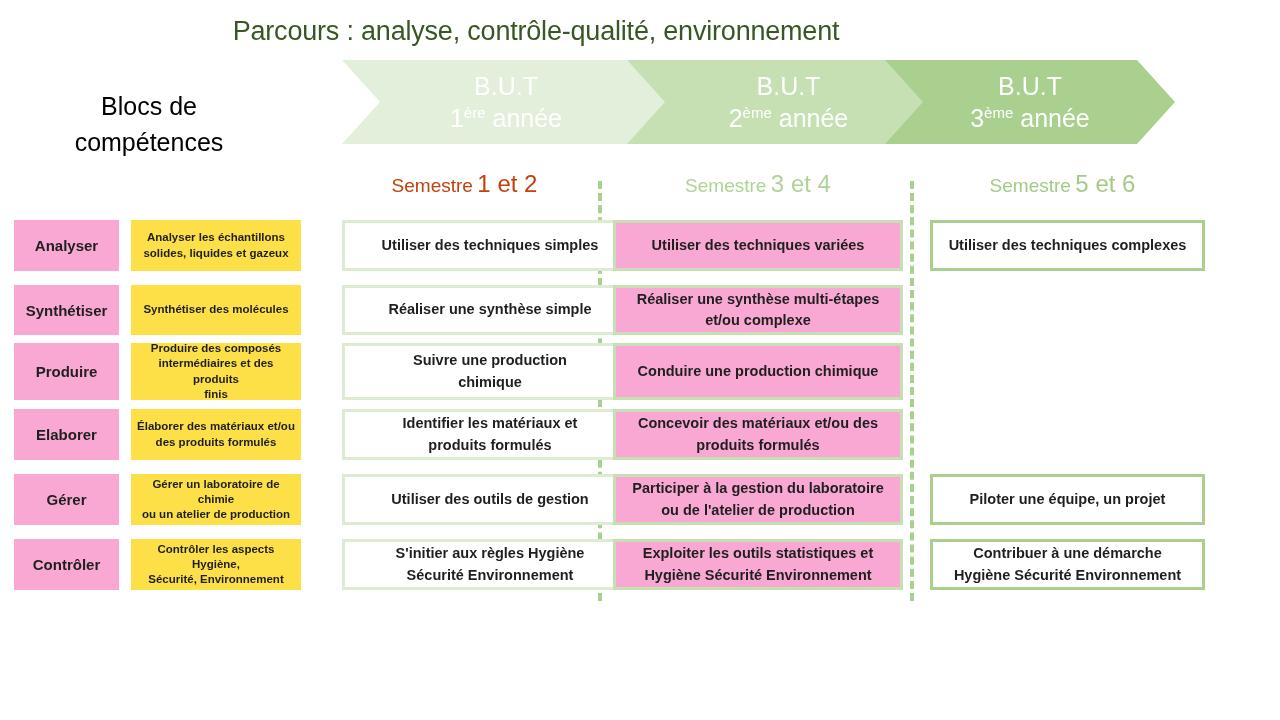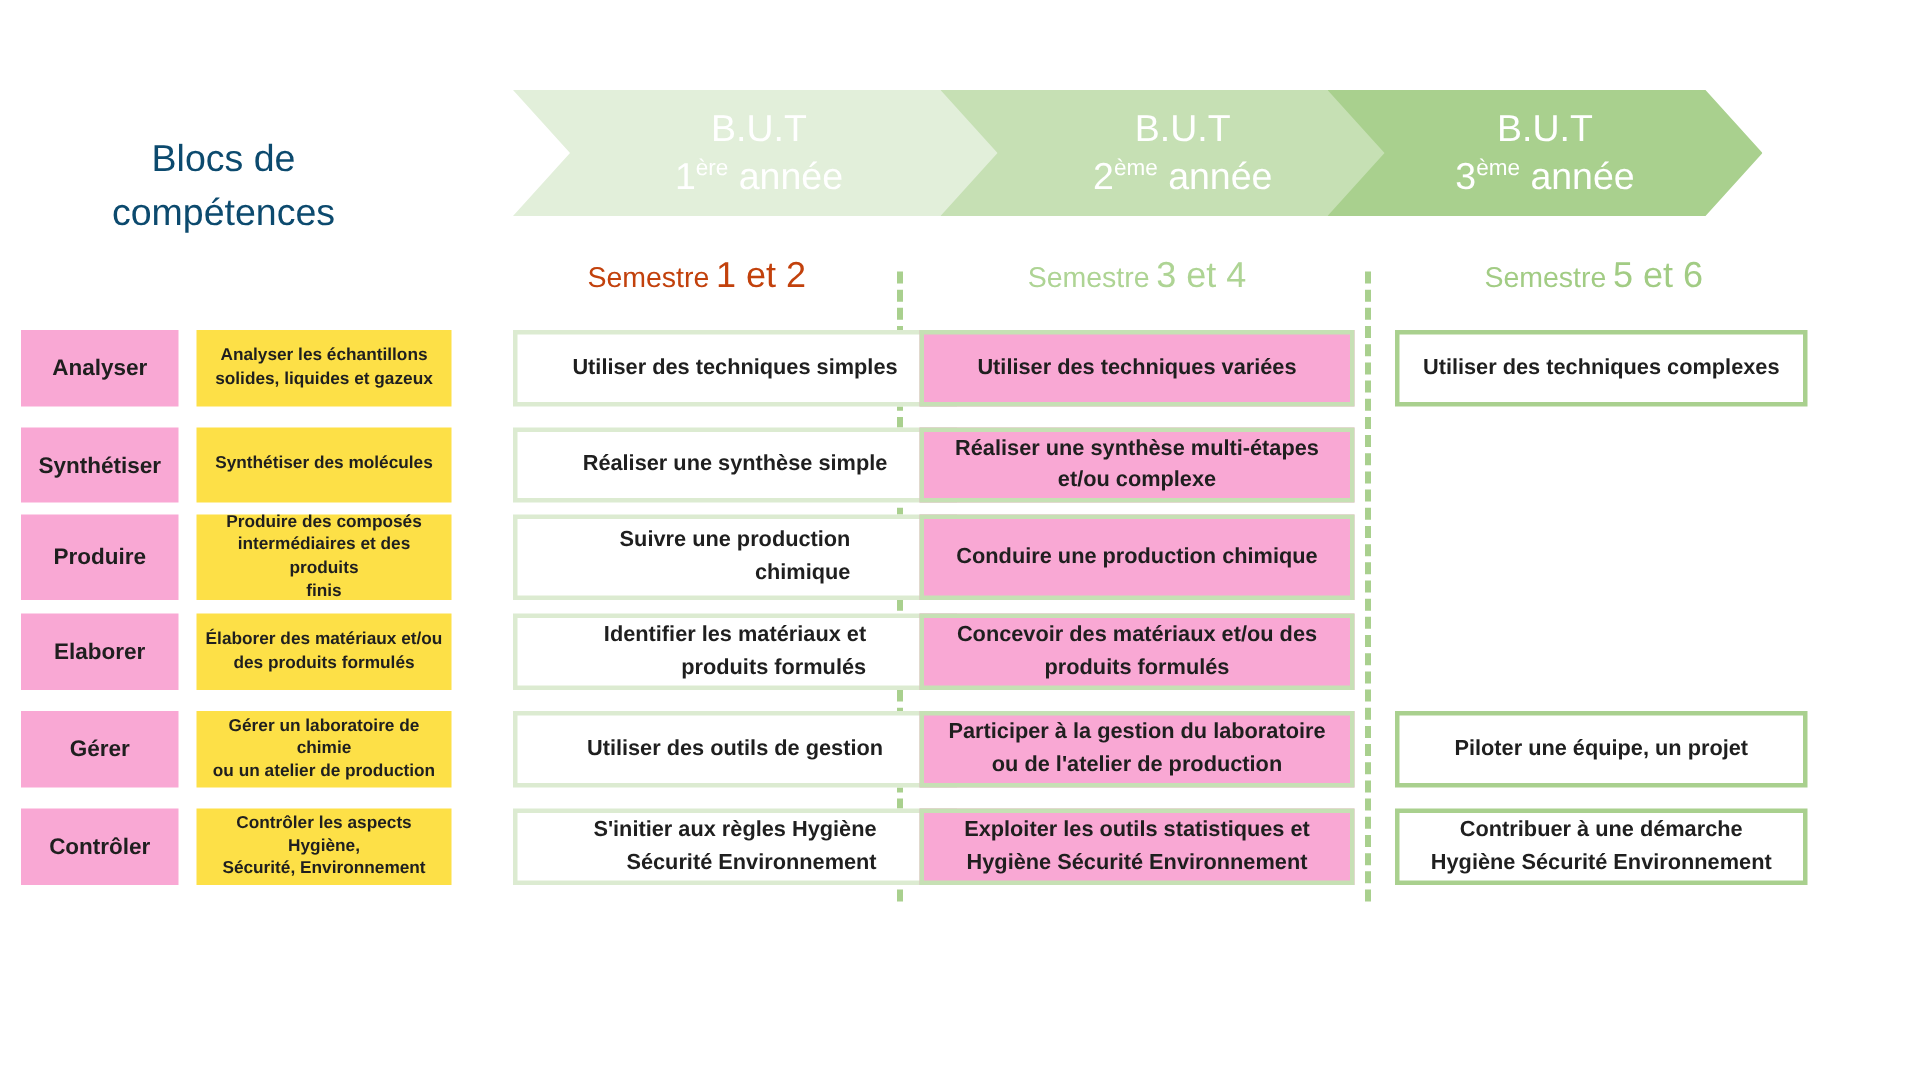--- a/index.html
+++ b/index.html
@@ -4,21 +4,21 @@
 <style>
   * { margin:0; padding:0; box-sizing:border-box; }
   html,body { background:#ffffff; }
   body { font-family:"Liberation Sans", sans-serif; }
   .canvas { position:relative; width:1280px; height:720px; background:#ffffff; overflow:hidden; }
 
   .title { position:absolute; top:16px; left:0; width:1072px; text-align:center;
            font-size:27px; color:#385723; letter-spacing:-0.2px; }
 
   .blocs-label { position:absolute; top:88px; left:24px; width:250px; text-align:center;
-                 font-size:25px; line-height:1.45; color:#0c4a6e; }
+                 font-size:25px; line-height:1.45; color:#000000; }
 
   .arrow { position:absolute; top:60px; height:84px; color:#ffffff;
            display:flex; flex-direction:column; align-items:center; justify-content:center;
            font-size:25px; line-height:1.3; text-align:left;
            clip-path: polygon(0 0, calc(100% - 38px) 0, 100% 50%, calc(100% - 38px) 100%, 0 100%, 38px 50%); }
   .arrow-1 { left:342px; width:328px; background:#e2efda; }
   .arrow-2 { left:627px; width:323px; background:#c6e0b4; }
   .arrow-3 { left:885px; width:290px; background:#a9d08e; }
   .arrow sup { font-size:60%; line-height:0; }
 
@@ -31,35 +31,36 @@
 
   .divider { position:absolute; top:181px; height:420px; width:0;
              border-left:4px dashed #a9d08e; }
   .div-1 { left:598px; }
   .div-2 { left:910px; }
 
   .cell { position:absolute; display:flex; align-items:center; justify-content:center;
           text-align:center; font-weight:bold; color:#1f1f1f; white-space:pre-line; }
   .colA { left:14px;  width:105px; background:#f9a8d4; font-size:15px; }
   .colB { left:131px; width:170px; background:#fde047; font-size:11.5px; line-height:1.32; padding:0 6px; }
-  .colC { left:342px; width:296px; background:#ffffff; border:3px solid #dcebd1; font-size:14.5px; line-height:1.45;text-align:right; }
+  .colC { left:342px; width:296px; background:#ffffff; border:3px solid #dcebd1; font-size:14.5px; line-height:1.45; }
   .colD { left:613px; width:290px; background:#f9a8d4; border:3px solid #c6e0b4; font-size:14.5px; line-height:1.45; }
   .colE { left:930px; width:275px; background:#ffffff; border:3px solid #a9d08e; font-size:14.5px; line-height:1.45; }
   .r1 { top:220px; height:51px; }
   .r2 { top:285px; height:50px; }
   .r3 { top:343px; height:57px; }
   .r4 { top:409px; height:51px; }
   .r5 { top:474px; height:51px; }
   .r6 { top:539px; height:51px; }
 </style>
 </head>
 <body>
 
 <div class="canvas">
 
+  <div class="title">Parcours : analyse, contrôle-qualité, environnement</div>
 
   <div class="blocs-label">Blocs de compétences</div>
 
   <div class="arrow arrow-1">
     <div>B.U.T</div>
     <div><span>1</span><sup>ère</sup> <span>année</span></div>
   </div>
   <div class="arrow arrow-2">
     <div>B.U.T</div>
     <div><span>2</span><sup>ème</sup> <span>année</span></div>

